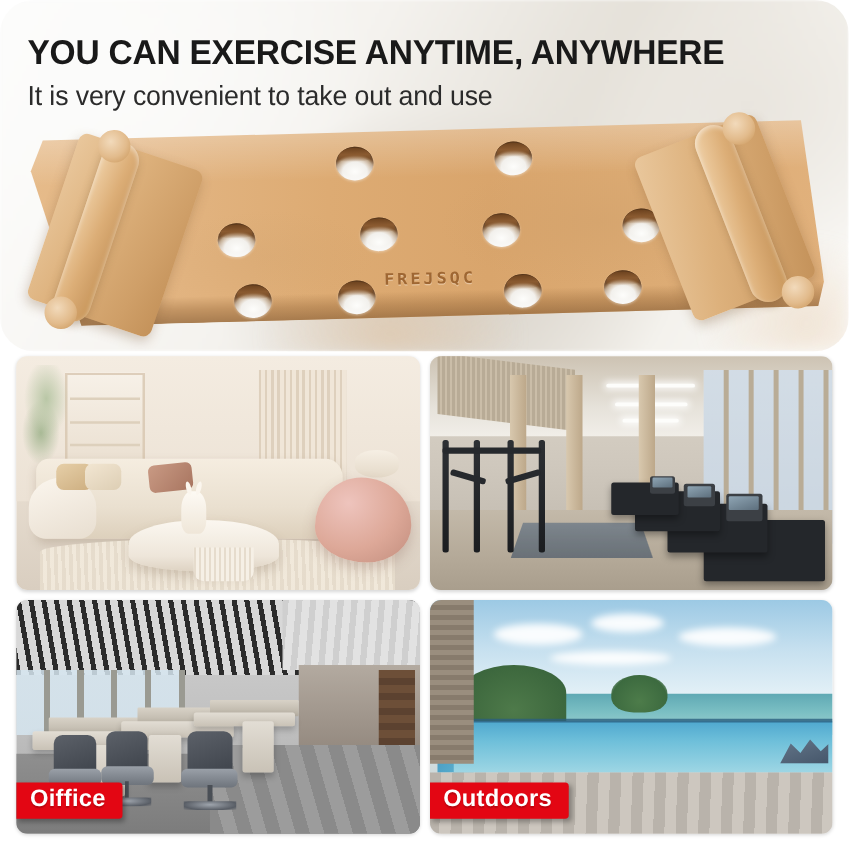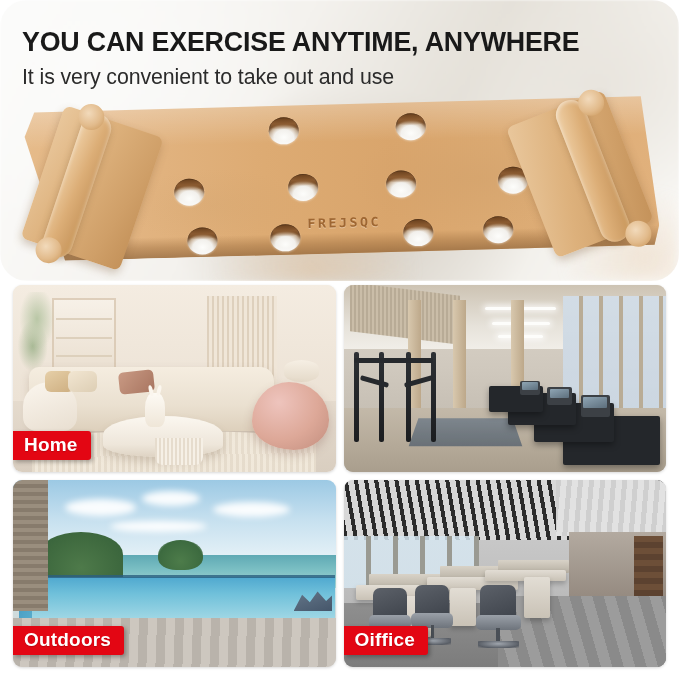--- a/index.html
+++ b/index.html
@@ -343,21 +343,20 @@
         <div class="h-cush" style="left:10%;background:linear-gradient(150deg,#e6cfa8,#cdae80);"></div>
         <div class="h-cush" style="left:17%;background:linear-gradient(150deg,#f2e6d2,#ddceb4);"></div>
         <div class="h-pillow"></div>
         <div class="h-side"></div>
         <div class="h-rug"></div>
         <div class="h-table"></div>
         <div class="h-tbase"></div>
         <div class="h-bunny"></div>
         <div class="h-bean"></div>
       </div>
-      <div class="badge">Home</div>
     </div>
 
     <div class="tile">
       <div class="scene s-gym">
         <div class="g-ceil"></div>
         <div class="g-perf"></div>
         <div class="g-light" style="left:44%;top:12%;width:22%;"></div>
         <div class="g-light" style="left:46%;top:20%;width:18%;"></div>
         <div class="g-light" style="left:48%;top:27%;width:14%;"></div>
         <div class="g-win"></div>
@@ -382,76 +381,76 @@
         <div class="g-mill" style="right:28%;bottom:25%;width:21%;height:17%;">
             <i></i>
           </div>
         <div class="g-mill" style="right:38%;bottom:32%;width:17%;height:14%;">
             <i></i>
           </div>
       </div>
     </div>
 
     <div class="tile">
+      <div class="scene s-off">
+        <div class="f-ceil"></div>
+        <div class="f-ceil2"></div>
+        <div class="f-win"></div>
+        <div class="f-wallR"></div>
+        <div class="f-wood"></div>
+        <div class="f-floor"></div>
+        <div class="f-floorW"></div>
+
+        <div class="f-part" style="left:8%;top:50%;width:26%;height:9%;"></div>
+        <div class="f-part" style="left:30%;top:46%;width:24%;height:8%;"></div>
+        <div class="f-part" style="left:48%;top:43%;width:22%;height:7%;"></div>
+
+        <div class="f-desk" style="left:4%;top:56%;width:30%;height:8%;"></div>
+        <div class="f-desk" style="left:26%;top:52%;width:28%;height:7%;"></div>
+        <div class="f-desk" style="left:44%;top:48%;width:25%;height:6%;"></div>
+        <div class="f-desk" style="left:18%;top:62%;width:9%;height:22%;"></div>
+        <div class="f-desk" style="left:33%;top:58%;width:8%;height:20%;"></div>
+        <div class="f-desk" style="left:56%;top:52%;width:8%;height:22%;"></div>
+
+        <div class="f-chair" style="left:8%;top:58%;width:13%;height:30%;">
+          <b></b>
+            <i></i>
+            <s></s>
+            <u></u>
+        </div>
+        <div class="f-chair" style="left:21%;top:56%;width:13%;height:32%;">
+          <b></b>
+            <i></i>
+            <s></s>
+            <u></u>
+        </div>
+        <div class="f-chair" style="left:41%;top:56%;width:14%;height:34%;">
+          <b></b>
+            <i></i>
+            <s></s>
+            <u></u>
+        </div>
+      </div>
+      <div class="badge">Oiffice</div>
+    </div>
+
+    <div class="tile">
       <div class="scene s-out">
         <div class="o-sky"></div>
         <div class="o-cloud" style="left:16%;top:10%;width:22%;height:9%;"></div>
         <div class="o-cloud" style="left:40%;top:6%;width:18%;height:8%;"></div>
         <div class="o-cloud" style="left:62%;top:12%;width:24%;height:8%;"></div>
         <div class="o-cloud" style="left:30%;top:22%;width:30%;height:6%;"></div>
         <div class="o-sea"></div>
         <div class="o-hill"></div>
         <div class="o-tree"></div>
         <div class="o-poolL"></div>
         <div class="o-pool"></div>
         <div class="o-pooledge"></div>
         <div class="o-rock"></div>
         <div class="o-bld"></div>
         <div class="o-deck"></div>
       </div>
       <div class="badge">Outdoors</div>
     </div>
 
-    <div class="tile">
-      <div class="scene s-off">
-        <div class="f-ceil"></div>
-        <div class="f-ceil2"></div>
-        <div class="f-win"></div>
-        <div class="f-wallR"></div>
-        <div class="f-wood"></div>
-        <div class="f-floor"></div>
-        <div class="f-floorW"></div>
-
-        <div class="f-part" style="left:8%;top:50%;width:26%;height:9%;"></div>
-        <div class="f-part" style="left:30%;top:46%;width:24%;height:8%;"></div>
-        <div class="f-part" style="left:48%;top:43%;width:22%;height:7%;"></div>
-
-        <div class="f-desk" style="left:4%;top:56%;width:30%;height:8%;"></div>
-        <div class="f-desk" style="left:26%;top:52%;width:28%;height:7%;"></div>
-        <div class="f-desk" style="left:44%;top:48%;width:25%;height:6%;"></div>
-        <div class="f-desk" style="left:18%;top:62%;width:9%;height:22%;"></div>
-        <div class="f-desk" style="left:33%;top:58%;width:8%;height:20%;"></div>
-        <div class="f-desk" style="left:56%;top:52%;width:8%;height:22%;"></div>
-
-        <div class="f-chair" style="left:8%;top:58%;width:13%;height:30%;">
-          <b></b>
-            <i></i>
-            <s></s>
-            <u></u>
-        </div>
-        <div class="f-chair" style="left:21%;top:56%;width:13%;height:32%;">
-          <b></b>
-            <i></i>
-            <s></s>
-            <u></u>
-        </div>
-        <div class="f-chair" style="left:41%;top:56%;width:14%;height:34%;">
-          <b></b>
-            <i></i>
-            <s></s>
-            <u></u>
-        </div>
-      </div>
-      <div class="badge">Oiffice</div>
-    </div>
-
   </div>
 </div>
 
 </body></html>

